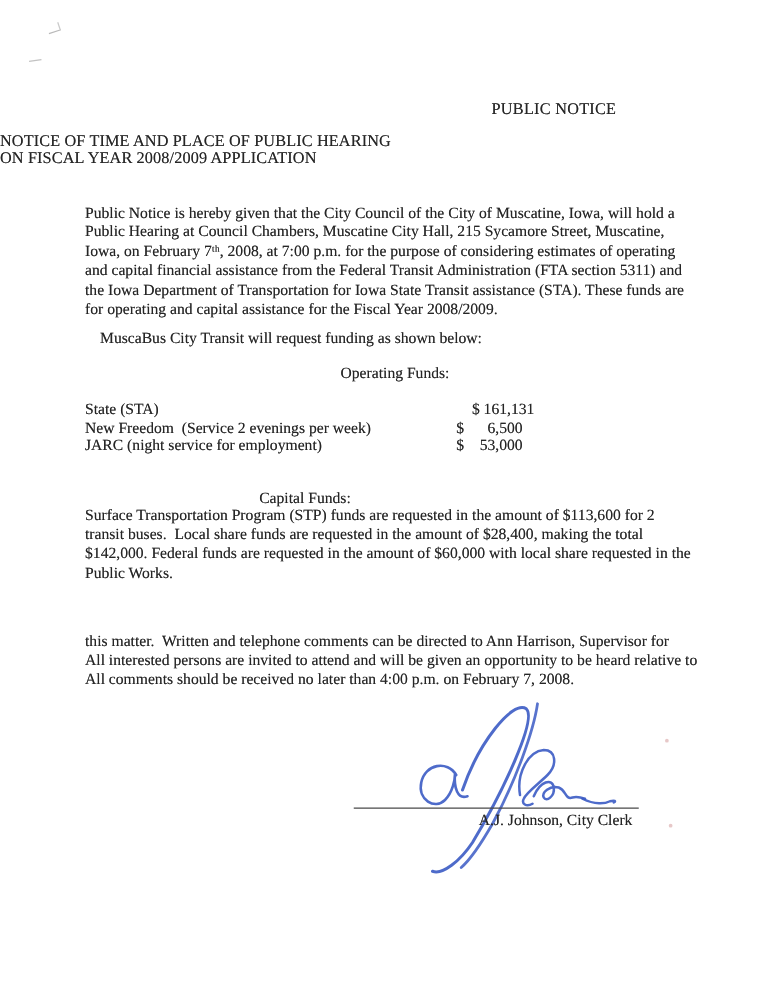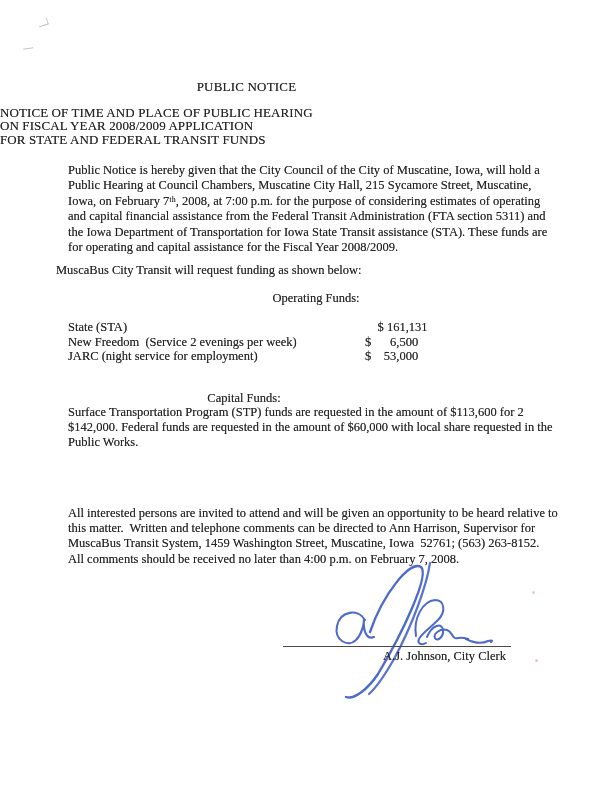--- a/index.html
+++ b/index.html
@@ -9,29 +9,29 @@
     margin:0 auto;
     background:#ffffff;
     font-family:"Liberation Serif", serif;
     font-size:12.5px;
     color:#262626;
     overflow:hidden;
     text-shadow:0 0 0.35px rgba(50,50,50,0.65);
   }
   .doc-title {
     position:absolute; top:79px; left:0; width:493px;
-    text-align:center; font-size:13px; letter-spacing:0.2px;
+    text-align:right; font-size:13px; letter-spacing:0.2px;
   }
   .doc-heading {
     position:absolute; top:106px; left:0; width:616px;
     font-size:13px; line-height:13.4px; letter-spacing:0.1px;
   }
   .bline { white-space:pre; }
   .p-intro { position:absolute; top:163px; left:68px; line-height:15.4px; }
-  .p-request { position:absolute; top:263px; left:56px; }
+  .p-request { position:absolute; top:263px; left:80px; }
   .h-operating {
     position:absolute; top:291px; left:0; width:616px;
     text-align:center; transform:translateX(8px);
   }
   .funds-table { position:absolute; top:320px; left:68px; width:490px; line-height:14.7px; }
   .frow { position:relative; height:14.7px; }
   .flabel { white-space:pre; }
   .famount { position:absolute; left:297px; top:0; white-space:pre; }
   .h-capital { position:absolute; top:391px; left:0; width:488px; text-align:center; }
   .p-capital { position:absolute; top:405px; left:68px; line-height:15.2px; }
@@ -60,21 +60,20 @@
 <div class="page">
 
   <div class="artifact m1"></div>
   <div class="artifact m2"></div>
 
   <div class="doc-title">PUBLIC NOTICE</div>
 
   <div class="doc-heading">
     <div class="bline">NOTICE OF TIME AND PLACE OF PUBLIC HEARING</div>
     <div class="bline">ON FISCAL YEAR 2008/2009 APPLICATION</div>
-    <div class="bline">FOR STATE AND FEDERAL TRANSIT FUNDS</div>
   </div>
 
   <div class="p-intro">
     <div class="bline">Public Notice is hereby given that the City Council of the City of Muscatine, Iowa, will hold a</div>
     <div class="bline">Public Hearing at Council Chambers, Muscatine City Hall, 215 Sycamore Street, Muscatine,</div>
     <div class="bline">Iowa, on February 7ᵗʰ, 2008, at 7:00 p.m. for the purpose of considering estimates of operating</div>
     <div class="bline">and capital financial assistance from the Federal Transit Administration (FTA section 5311) and</div>
     <div class="bline">the Iowa Department of Transportation for Iowa State Transit assistance (STA). These funds are</div>
     <div class="bline">for operating and capital assistance for the Fiscal Year 2008/2009.</div>
   </div>
@@ -95,28 +94,28 @@
     <div class="frow">
       <span class="flabel">JARC (night service for employment)</span>
       <span class="famount">$    53,000</span>
     </div>
   </div>
 
   <div class="h-capital">Capital Funds:</div>
 
   <div class="p-capital">
     <div class="bline">Surface Transportation Program (STP) funds are requested in the amount of $113,600 for 2</div>
+    <div class="bline">transit buses.  Local share funds are requested in the amount of $28,400, making the total</div>
     <div class="bline">$142,000. Federal funds are requested in the amount of $60,000 with local share requested in the</div>
     <div class="bline">Public Works.</div>
   </div>
 
   <div class="p-closing">
+    <div class="bline">this matter.  Written and telephone comments can be directed to Ann Harrison, Supervisor for</div>
     <div class="bline">All interested persons are invited to attend and will be given an opportunity to be heard relative to</div>
-    <div class="bline">this matter.  Written and telephone comments can be directed to Ann Harrison, Supervisor for</div>
-    <div class="bline">MuscaBus Transit System, 1459 Washington Street, Muscatine, Iowa  52761; (563) 263-8152.</div>
     <div class="bline">All comments should be received no later than 4:00 p.m. on February 7, 2008.</div>
   </div>
 
   <svg class="signature-svg" viewBox="0 0 260 152" fill="none">
     <path stroke-width="2.1" stroke-linecap="round" opacity="0.9" d="M 85,64 C 78,52 60,55 57,70 C 54,84 68,92 76,84 C 82,78 84,68 84,63 C 83,74 86,84 94,81" stroke="#3b5bc4"></path>
     <path stroke-width="2.4" stroke-linecap="round" opacity="0.9" d="M 90,76 C 103,38 130,4 141,11 C 150,19 122,78 98,118 C 88,133 74,144 66,141" stroke="#3b5bc4"></path>
     <path stroke-width="2.2" stroke-linecap="round" opacity="0.85" d="M 150,7 C 147,28 133,68 114,103 C 106,117 97,131 89,138" stroke="#3b5bc4"></path>
     <path stroke-width="2" stroke-linecap="round" opacity="0.9" d="M 136,80 C 133,62 143,45 155,44 C 165,44 166,56 158,64 C 151,71 141,78 139,83 C 137,87 141,90 146,87" stroke="#3b5bc4"></path>
     <path stroke-width="2" stroke-linecap="round" opacity="0.9" d="M 147,81 C 152,69 162,66 163,74 C 164,81 157,86 155,82 C 153,78 160,72 167,74 C 173,76 172,84 178,82 C 182,81 185,82 188,83" stroke="#3b5bc4"></path>
     <path stroke-width="2" stroke-linecap="round" opacity="0.9" d="M 186,83 C 196,88 204,87 208,85 C 212,84 213,85 211,86" stroke="#3b5bc4"></path>

